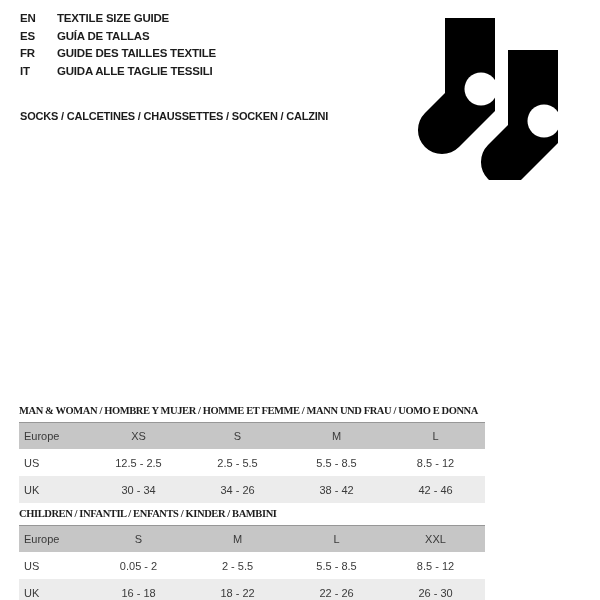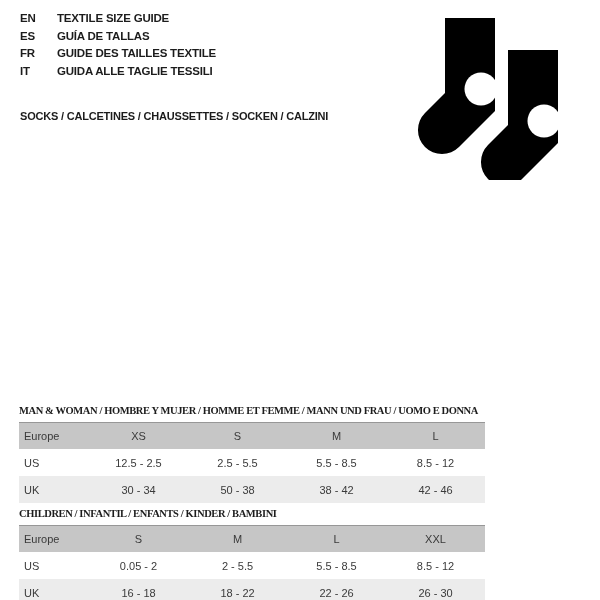--- a/index.html
+++ b/index.html
@@ -169,21 +169,21 @@
       <tr>
         <td class="first">US</td>
         <td>12.5 - 2.5</td>
         <td>2.5 - 5.5</td>
         <td>5.5 - 8.5</td>
         <td>8.5 - 12</td>
       </tr>
       <tr class="alt">
         <td class="first">UK</td>
         <td>30 - 34</td>
-        <td>50 - 38</td>
+        <td>34 - 26</td>
         <td>38 - 42</td>
         <td>42 - 46</td>
       </tr>
     </tbody>
   </table>
 </div>
 
 <div class="table-block" id="table-1">
   <div class="table-title">CHILDREN / INFANTIL / ENFANTS / KINDER / BAMBINI</div>
   <table class="size-table">

